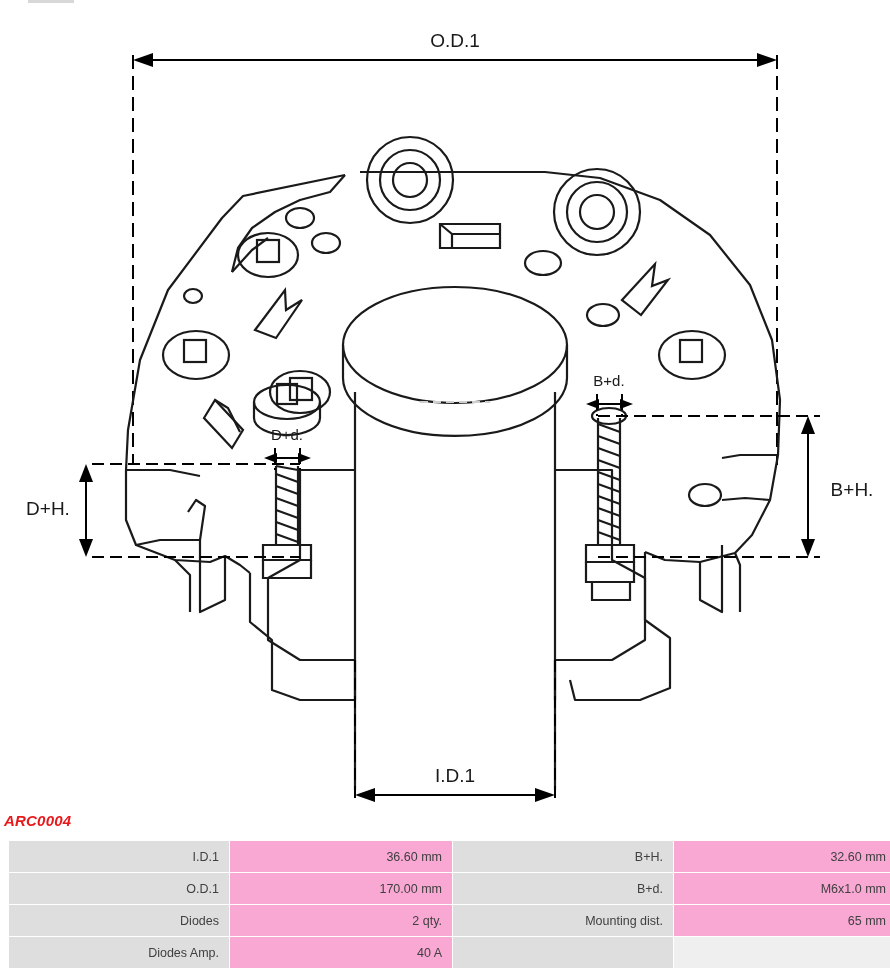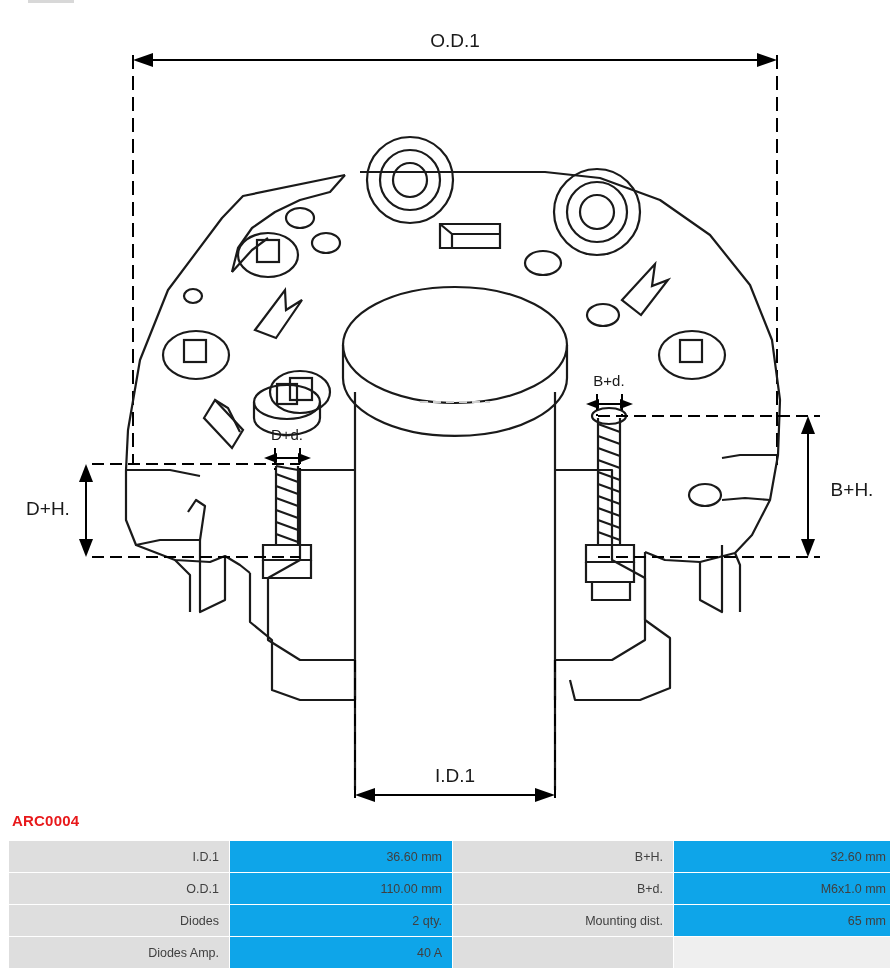--- a/index.html
+++ b/index.html
@@ -22,26 +22,27 @@
   }
   #drawing {
     position: absolute;
     left: 0;
     top: 0;
     width: 890px;
     height: 820px;
   }
   .part-number {
     position: absolute;
-    left: 12px;
+    left: 4px;
     top: 812px;
     font-size: 15px;
     font-weight: bold;
     color: #e8191b;
     letter-spacing: 0.2px;
+    font-style: italic;
   }
   table.specs {
     position: absolute;
     left: 8px;
     top: 840px;
     width: 874px;
     border-collapse: collapse;
     table-layout: fixed;
     font-size: 12.5px;
   }
@@ -53,21 +54,21 @@
     white-space: nowrap;
     overflow: hidden;
   }
   td.lbl {
     background: #dedede;
     color: #404040;
     text-align: right;
     width: 200px;
   }
   td.val {
-    background: #0ea5e9;
+    background: #f9a8d4;
     color: #404040;
     text-align: right;
     width: 202px;
   }
   td.lbl.empty, td.val.empty {
     background: #dedede;
   }
   td.val.empty {
     background: #efefef;
   }
@@ -293,21 +294,21 @@
   <table class="specs">
     <tbody>
       <tr>
         <td class="lbl">I.D.1</td>
         <td class="val">36.60 mm</td>
         <td class="lbl">B+H.</td>
         <td class="val">32.60 mm</td>
       </tr>
       <tr>
         <td class="lbl">O.D.1</td>
-        <td class="val">110.00 mm</td>
+        <td class="val">170.00 mm</td>
         <td class="lbl">B+d.</td>
         <td class="val">M6x1.0 mm</td>
       </tr>
       <tr>
         <td class="lbl">Diodes</td>
         <td class="val">2 qty.</td>
         <td class="lbl">Mounting dist.</td>
         <td class="val">65 mm</td>
       </tr>
       <tr>

